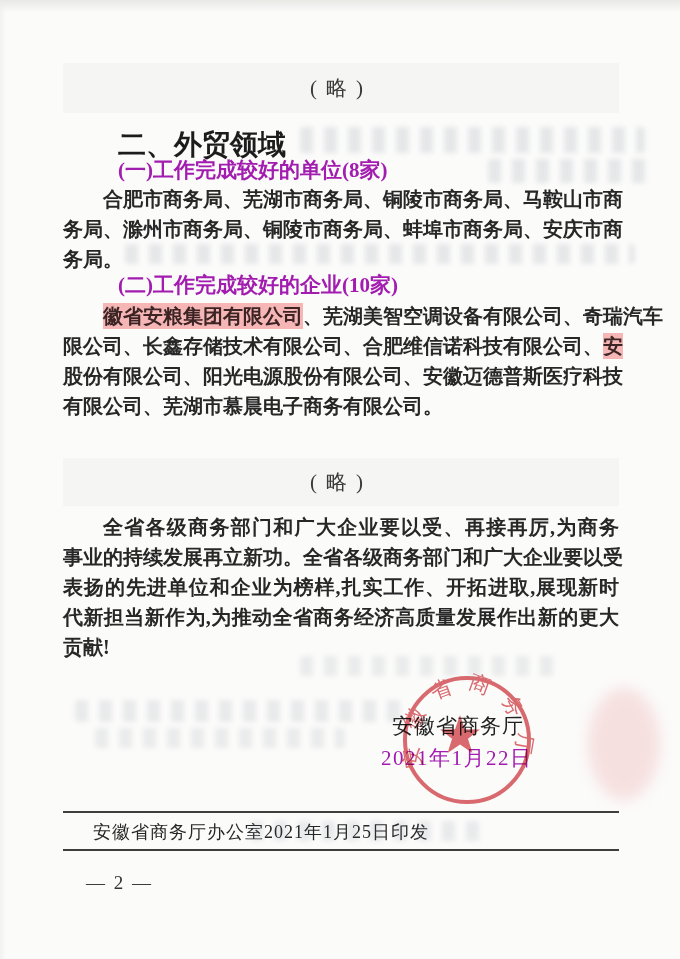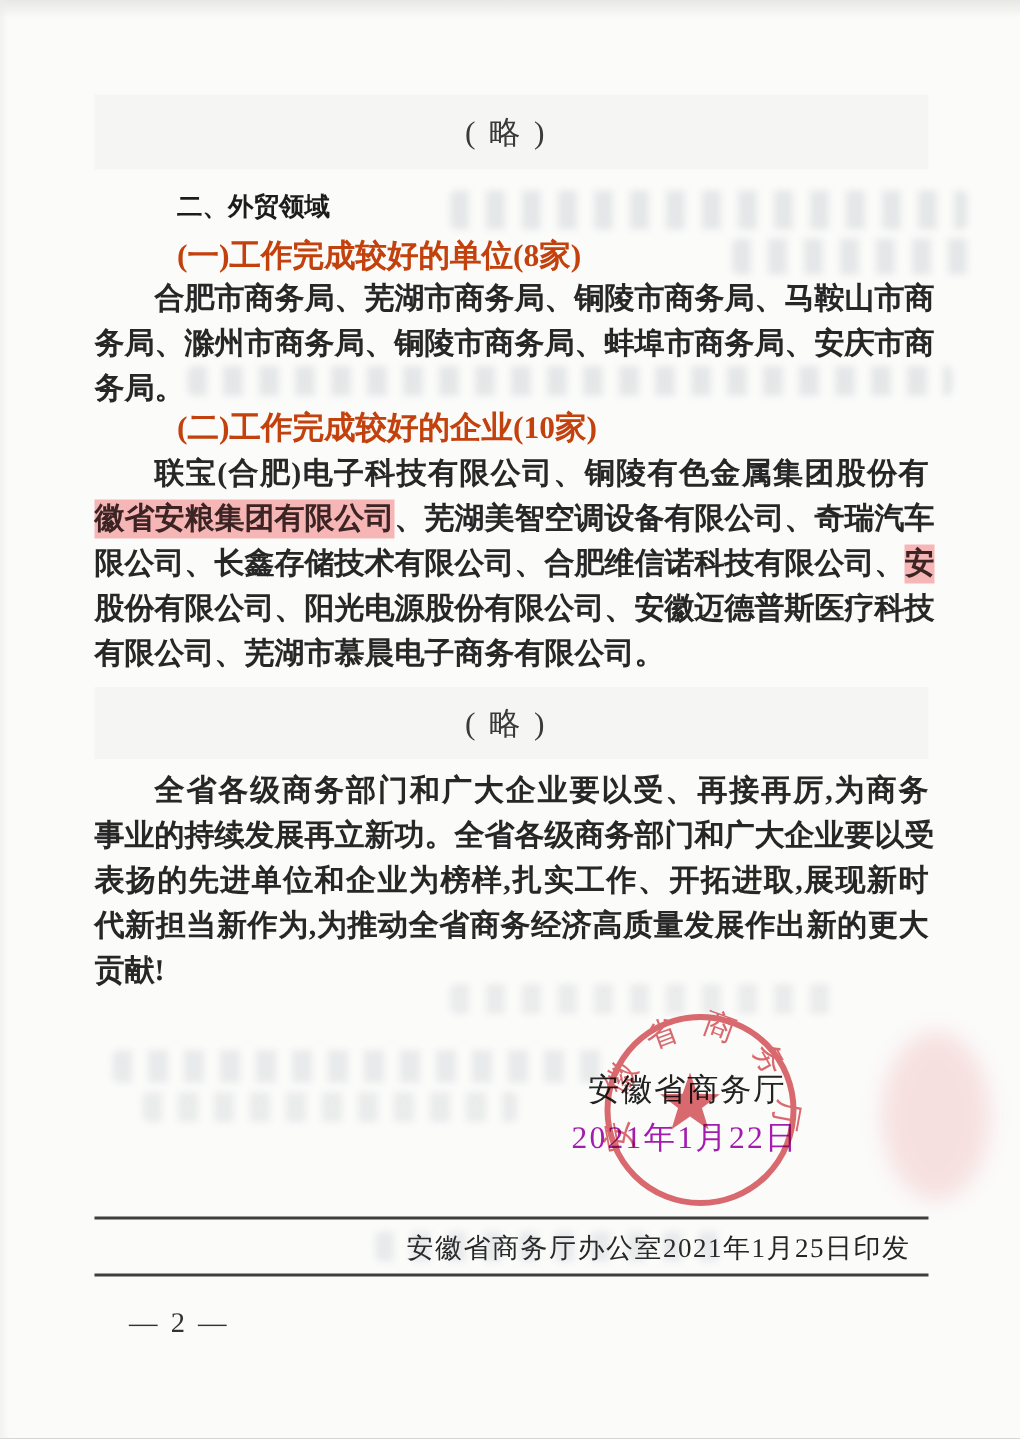--- a/index.html
+++ b/index.html
@@ -28,23 +28,23 @@
     background:#f5f5f3;
     display:flex; align-items:center; justify-content:center;
     font-size:21px; letter-spacing:9px; color:#3a3a3a;
   }
   #skip1 { top:63px; height:50px; }
   #skip2 { top:458px; height:48px; }
 
   .h-section {
     position:absolute; left:118px; top:126px;
     font-family:"Liberation Sans", sans-serif;
-    font-weight:bold; font-size:17px; color:#1c1c1c;
+    font-weight:bold; font-size:28px; color:#1c1c1c;
   }
-  .h-sub { position:absolute; left:118px; font-weight:bold; font-size:21px; color:#c2410c;font-family:Liberation Serif, serif; }
+  .h-sub { position:absolute; left:118px; font-weight:bold; font-size:21px; color:#a21caf;font-family:Liberation Serif, serif; }
   #sub1 { top:156px; }
   #sub2 { top:271px; }
 
   .para { position:absolute; left:63px; width:556px; font-size:20px; color:#272727;font-weight:bold; }
   #units-para    { top:184px; }
   #companies-para{ top:301px; }
   #closing-para  { top:512px; }
   .tline {
     line-height:30px; height:30px; white-space:nowrap;
     text-align:justify; text-align-last:justify;
@@ -59,21 +59,21 @@
   .seal {
     position:absolute; left:385px; top:658px; width:164px; height:164px;
     mix-blend-mode:multiply; opacity:.88; pointer-events:none;
   }
 
   .rule { position:absolute; left:63px; width:556px; height:2px; background:#3e3e3e; }
   #rule1 { top:811px; }
   #rule2 { top:849px; }
   .footer-row {
     position:absolute; left:63px; top:817px; width:556px; height:30px;
-    display:flex; justify-content:flex-end; align-items:center;
+    display:flex; justify-content:flex-start; align-items:center;
     font-size:18px; color:#262626;
   }
   .footer-office { padding-left:30px; letter-spacing:1px; }
   .footer-print  { padding-right:12px; letter-spacing:1px; }
   .page-num { position:absolute; left:86px; top:872px; font-size:19px; color:#333; letter-spacing:2px; }
 
   
   .smudge {
     position:absolute; border-radius:4px; opacity:.13; filter:blur(2.5px);
     background:repeating-linear-gradient(90deg, #5a6470 0 13px, rgba(255,255,255,0) 13px 24px);
@@ -100,21 +100,20 @@
 
   <div class="para" id="units-para">
       <div class="tline"><span>合肥市商务局、芜湖市商务局、铜陵市商务局、马鞍山市商</span></div>
       <div class="tline"><span>务局、滁州市商务局、铜陵市商务局、蚌埠市商务局、安庆市商</span></div>
       <div class="tline"><span>务局。</span></div>
     </div>
 
   <div class="h-sub" id="sub2">(二)工作完成较好的企业(10家)</div>
 
   <div class="para" id="companies-para">
-      <div class="tline"><span>联宝(合肥)电子科技有限公司、铜陵有色金属集团股份有</span></div>
       <div class="tline"><span class="hl">徽省安粮集团有限公司</span><span>、芜湖美智空调设备有限公司、奇瑞汽车</span></div>
       <div class="tline"><span>限公司、长鑫存储技术有限公司、合肥维信诺科技有限公司、</span><span class="hl">安</span></div>
       <div class="tline"><span>股份有限公司、阳光电源股份有限公司、安徽迈德普斯医疗科技</span></div>
       <div class="tline"><span>有限公司、芜湖市慕晨电子商务有限公司。</span></div>
     </div>
 
   <div class="skip-box" id="skip2">
     <span>(略)</span>
   </div>
 

